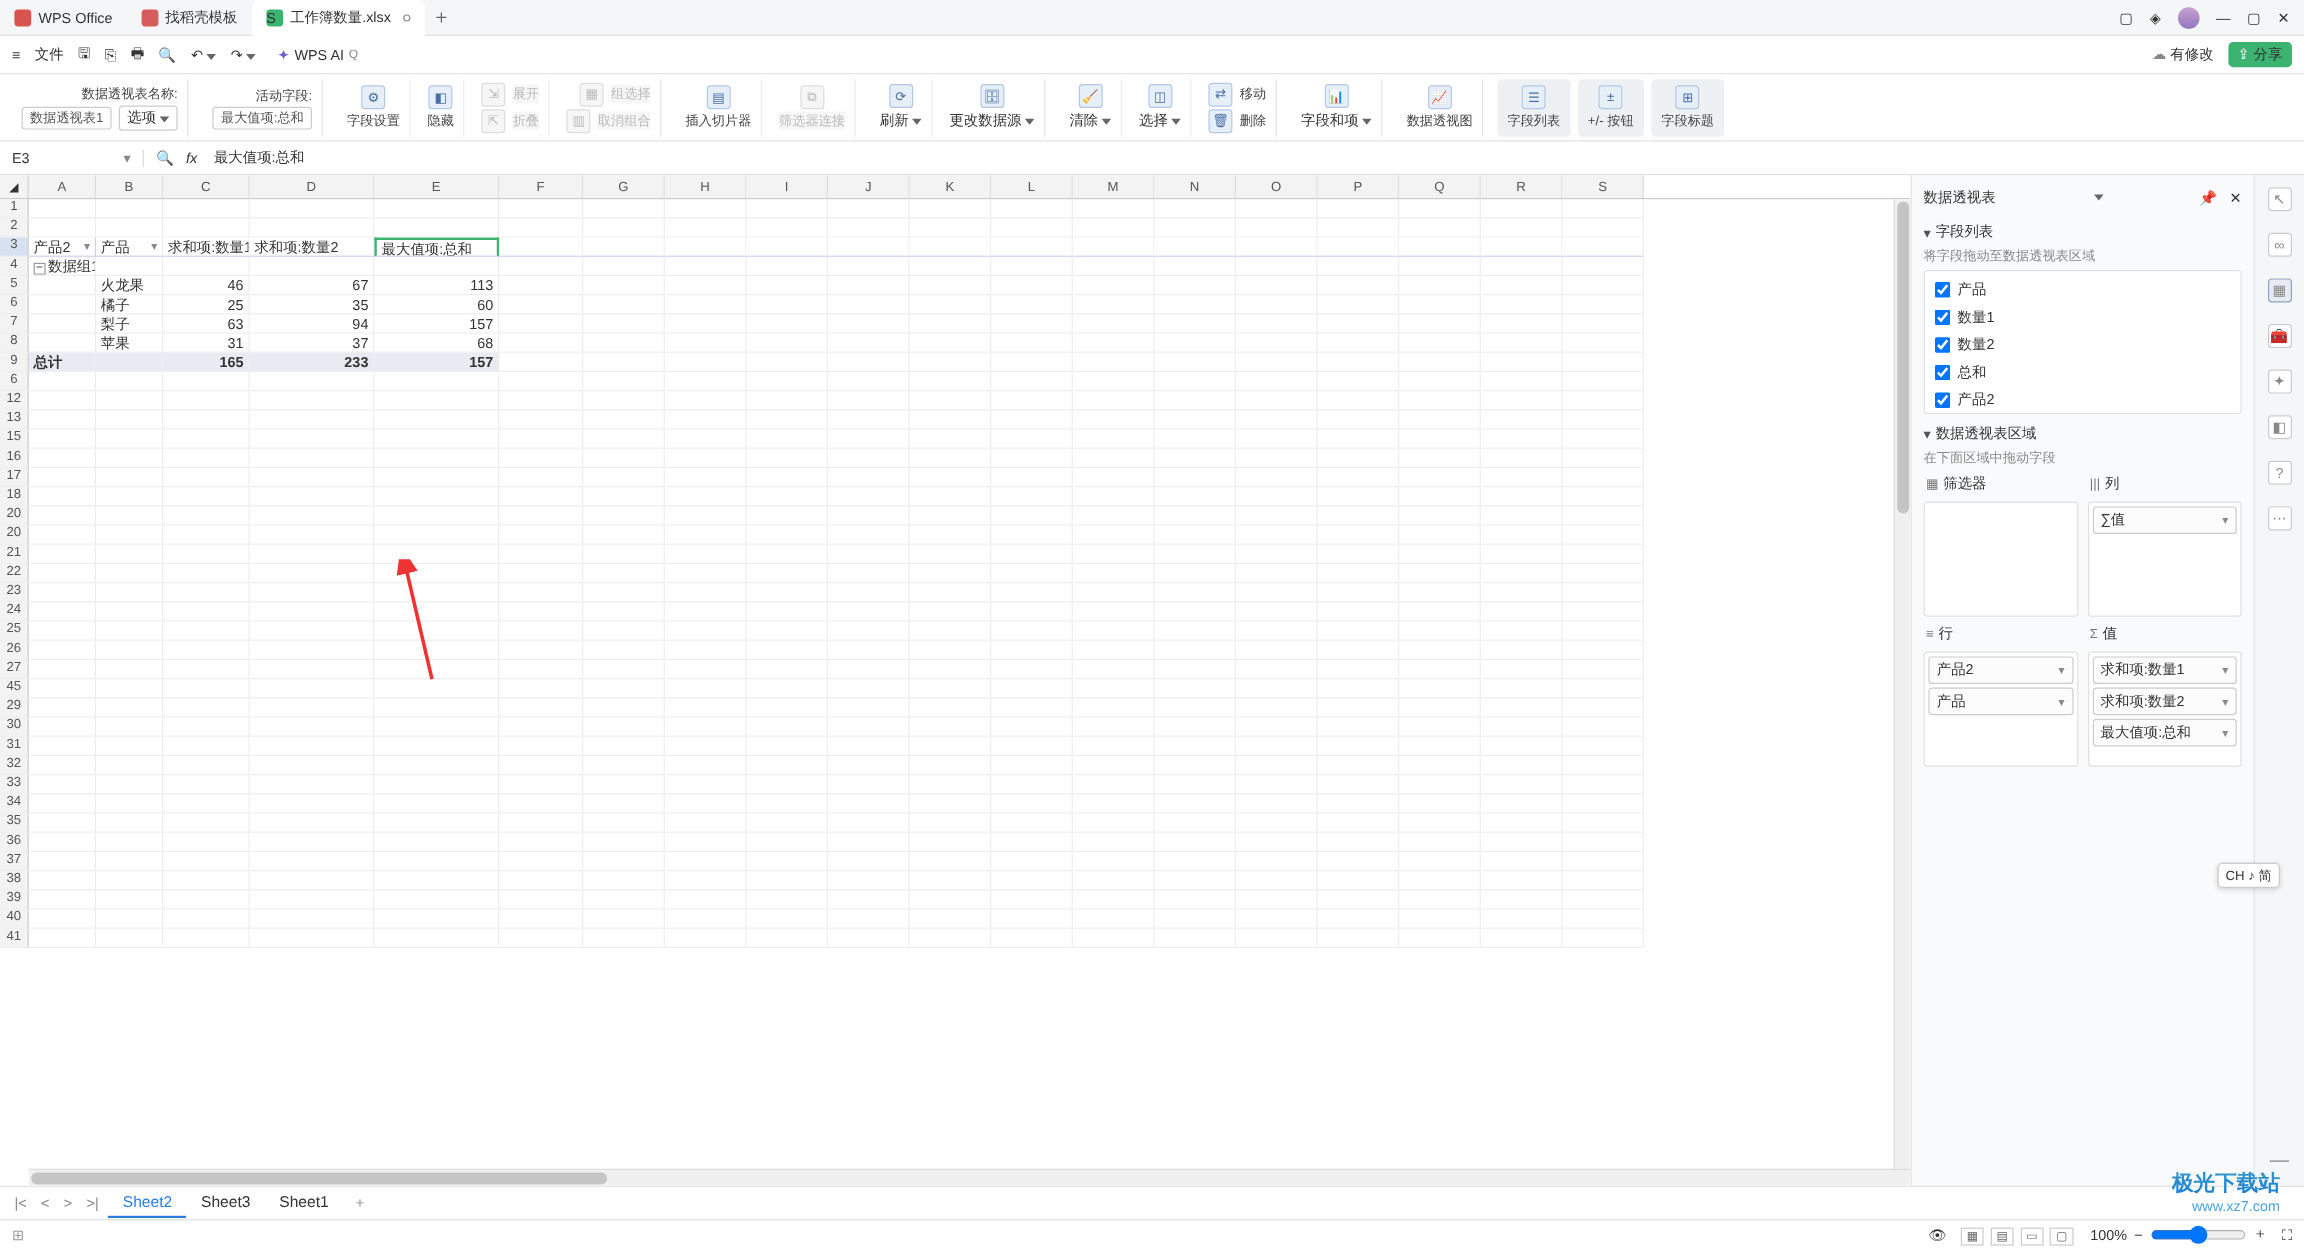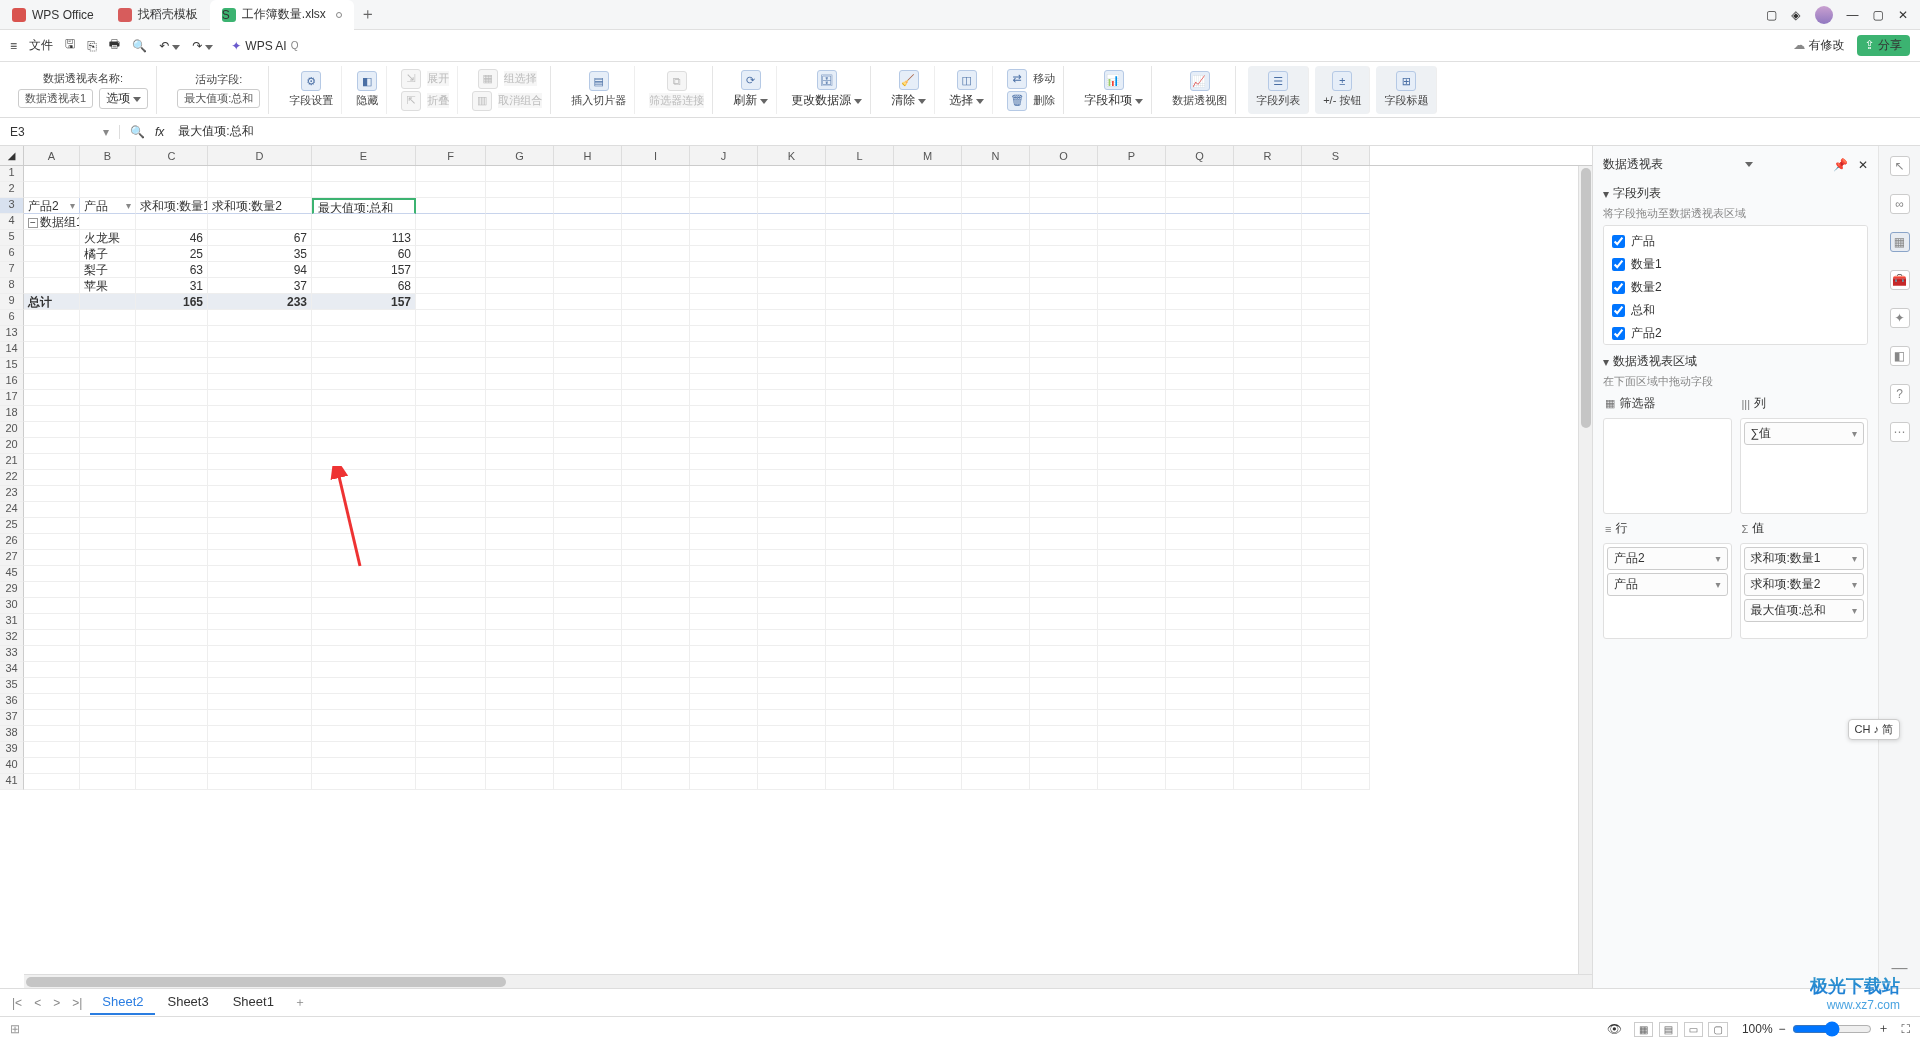--- a/index.html
+++ b/index.html
@@ -22,21 +22,21 @@
 .menubar .menus{display:flex;gap:22px;margin-left:14px}
 .menu{cursor:pointer;color:#333}
 .menu.active{color:#2a7de1;border-bottom:2px solid #2a7de1;padding-bottom:4px}
 .menu.sub{color:#2a7de1}
 .menubar .right{margin-left:auto;display:flex;align-items:center;gap:12px}
 .share{background:#3cb371;color:#fff;padding:2px 8px;border-radius:4px}
 .ribbon{height:56px;background:#fff;border-bottom:1px solid #ddd;display:flex;align-items:center;padding:2px 10px;gap:6px}
 .rgrp{display:flex;flex-direction:column;align-items:center;justify-content:center;padding:0 8px;gap:2px;border-right:1px solid #eee;height:48px}
 .rgrp .rlabel{font-size:11px;color:#444;white-space:nowrap}
 .ricon{width:20px;height:20px;background:#e6eef8;border:1px solid #b5c9e5;border-radius:3px;display:flex;align-items:center;justify-content:center;color:#4a6fa5;font-size:11px}
-.rgrp.stack{flex-direction:column;align-items:center;gap:2px}
+.rgrp.stack{flex-direction:column;align-items:flex-end;gap:2px}
 .row-inline{display:flex;align-items:center;gap:6px}
 .ropt{font-size:11px;color:#555;border:1px solid #ccc;padding:1px 6px;border-radius:3px;background:#fff;white-space:nowrap;cursor:pointer}
 .rgrp.disabled .rlabel,.rgrp.disabled .ricon{color:#bbb;border-color:#ddd;background:#f6f6f6}
 .rgrp.hl{background:#eef1f4;border-radius:4px}
 .formula-bar{height:28px;background:#fff;border-bottom:1px solid #ddd;display:flex;align-items:center}
 .namebox{width:120px;border-right:1px solid #ddd;text-align:center;display:flex;align-items:center;justify-content:space-between;padding:0 10px}
 .namebox .dd{color:#888}
 .fx{padding:0 10px;color:#666;display:flex;gap:10px;align-items:center}
 .fx .val{color:#333;margin-left:4px}
 .main{display:flex;height:calc(100% - 30px - 32px - 56px - 28px - 28px - 24px)}
@@ -497,43 +497,43 @@
           <div class="cell" style="width: 68px;"></div>
           <div class="cell" style="width: 68px;"></div>
           <div class="cell" style="width: 68px;"></div>
           <div class="cell" style="width: 68px;"></div>
           <div class="cell" style="width: 68px;"></div>
           <div class="cell" style="width: 68px;"></div>
           <div class="cell" style="width: 68px;"></div>
           <div class="cell" style="width: 68px;"></div>
         </div>
         <div class="row">
+          <div class="rowhdr">12</div>
+          <div class="cell" style="width: 56px;"></div>
+          <div class="cell" style="width: 56px;"></div>
+          <div class="cell" style="width: 72px;"></div>
+          <div class="cell" style="width: 104px;"></div>
+          <div class="cell" style="width: 104px;"></div>
+          <div class="cell" style="width: 70px;"></div>
+          <div class="cell" style="width: 68px;"></div>
+          <div class="cell" style="width: 68px;"></div>
+          <div class="cell" style="width: 68px;"></div>
+          <div class="cell" style="width: 68px;"></div>
+          <div class="cell" style="width: 68px;"></div>
+          <div class="cell" style="width: 68px;"></div>
+          <div class="cell" style="width: 68px;"></div>
+          <div class="cell" style="width: 68px;"></div>
+          <div class="cell" style="width: 68px;"></div>
+          <div class="cell" style="width: 68px;"></div>
+          <div class="cell" style="width: 68px;"></div>
+          <div class="cell" style="width: 68px;"></div>
+          <div class="cell" style="width: 68px;"></div>
+        </div>
+        <div class="row">
           <div class="rowhdr">13</div>
-          <div class="cell" style="width: 56px;"></div>
-          <div class="cell" style="width: 56px;"></div>
-          <div class="cell" style="width: 72px;"></div>
-          <div class="cell" style="width: 104px;"></div>
-          <div class="cell" style="width: 104px;"></div>
-          <div class="cell" style="width: 70px;"></div>
-          <div class="cell" style="width: 68px;"></div>
-          <div class="cell" style="width: 68px;"></div>
-          <div class="cell" style="width: 68px;"></div>
-          <div class="cell" style="width: 68px;"></div>
-          <div class="cell" style="width: 68px;"></div>
-          <div class="cell" style="width: 68px;"></div>
-          <div class="cell" style="width: 68px;"></div>
-          <div class="cell" style="width: 68px;"></div>
-          <div class="cell" style="width: 68px;"></div>
-          <div class="cell" style="width: 68px;"></div>
-          <div class="cell" style="width: 68px;"></div>
-          <div class="cell" style="width: 68px;"></div>
-          <div class="cell" style="width: 68px;"></div>
-        </div>
-        <div class="row">
-          <div class="rowhdr">14</div>
           <div class="cell" style="width: 56px;"></div>
           <div class="cell" style="width: 56px;"></div>
           <div class="cell" style="width: 72px;"></div>
           <div class="cell" style="width: 104px;"></div>
           <div class="cell" style="width: 104px;"></div>
           <div class="cell" style="width: 70px;"></div>
           <div class="cell" style="width: 68px;"></div>
           <div class="cell" style="width: 68px;"></div>
           <div class="cell" style="width: 68px;"></div>
           <div class="cell" style="width: 68px;"></div>

